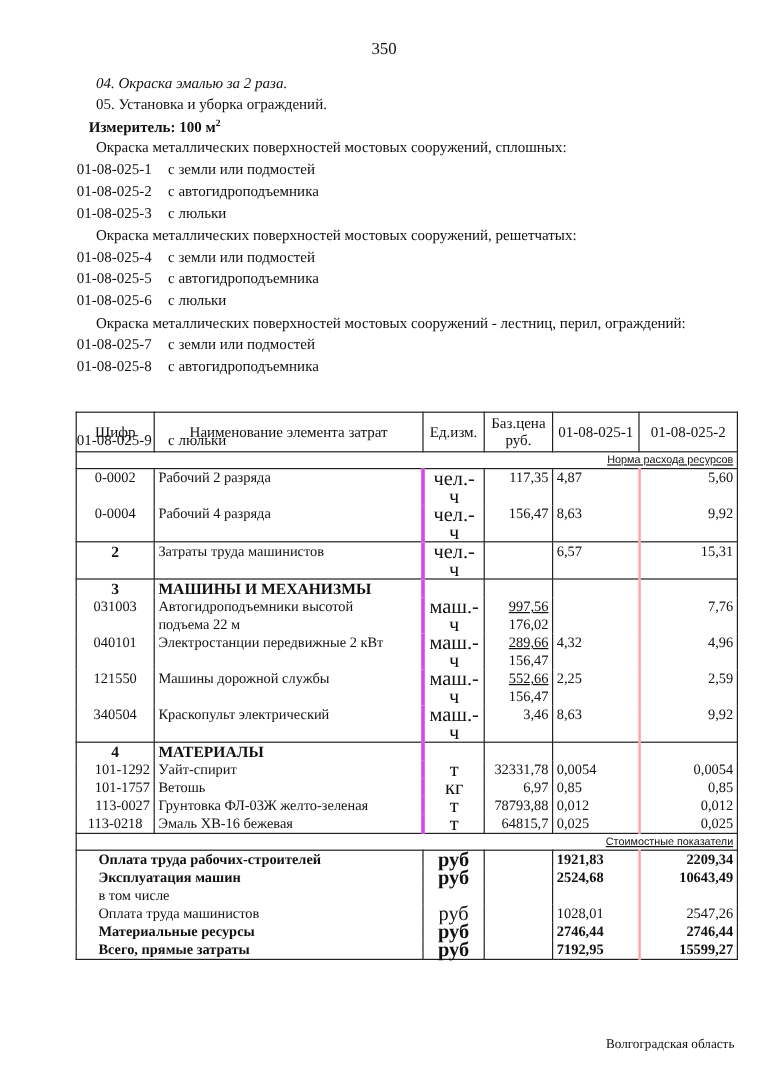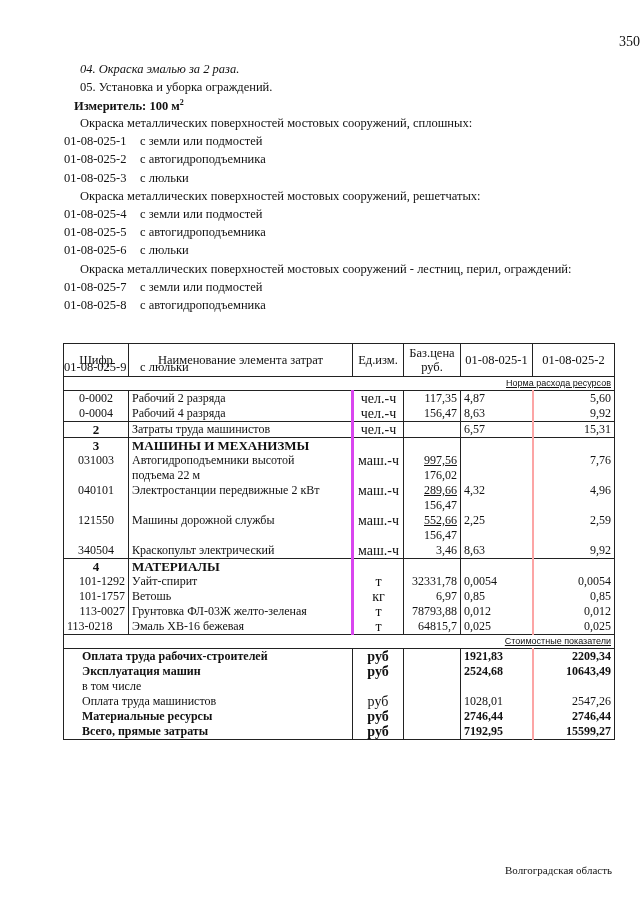--- a/index.html
+++ b/index.html
@@ -1,29 +1,29 @@
 <!DOCTYPE html>
 <html><head>
 <meta charset="utf-8">
 <style>
   html, body { margin: 0; padding: 0; background: #ffffff; }
   body { width: 640px; height: 905px; position: relative; font-family: "Liberation Serif", serif; color: #111; font-size: 12.5px; overflow: hidden; }
-  .page-num { position: absolute; top: 34px; left: 0; width: 640px; text-align: right; font-size: 14px; }
+  .page-num { position: absolute; top: 34px; left: 0; width: 640px; text-align: center; font-size: 14px; }
   .line { position: absolute; white-space: nowrap; }
   .italic { font-style: italic; }
   .bold { font-weight: bold; }
   .code { display: inline-block; width: 76px; }
   sup { font-size: 8px; }
   table.main { position: absolute; left: 63px; top: 343px; width: 551px; border-collapse: collapse; table-layout: fixed; font-size: 12px; }
   table.main td { padding: 0 3px; line-height: 15px; vertical-align: top; }
   .hdr td { border: 1px solid #222; text-align: center; vertical-align: middle !important; height: 32px; line-height: 14px !important; font-size: 12.5px; }
   .norm td { border: 1px solid #222; text-align: right; font-family: "Liberation Sans", sans-serif; font-size: 9px; height: 13px; line-height: 13px !important; text-decoration: underline; }
   .c-code { text-align: center; border-left: 1px solid #222; border-right: 1px solid #222; }
   .c-name { text-align: left; border-right: 3px solid #d946ef; }
-  .c-unit { text-align: center; border-right: 1px solid #222; font-size: 14px; }
+  .c-unit { text-align: center; border-right: 1px solid #222; font-size: 17px; }
   .c-price { text-align: right; border-right: 1px solid #222; }
   .c-v1 { text-align: left; border-right: 2px solid #fca5a5; }
   .c-v2 { text-align: right; border-right: 1px solid #222; }
   tr.topline td { border-top: 1px solid #222; }
   tr.botline td { border-bottom: 1px solid #222; }
   .u { text-decoration: underline; }
   .sec-title { font-weight: bold; font-size: 13px; }
   .sec-num { font-weight: bold; font-size: 13px; }
   .cost-name { text-align: left; border-left: 1px solid #222; border-right: 1px solid #222; padding-left: 18px !important; margin-top: 24px; }
   .footer { position: absolute; top: 864px; right: 28px; font-size: 11px; }
@@ -183,21 +183,21 @@
       </tr>
       <tr>
         <td class="c-code" style="text-align: right;">113-0027</td>
         <td class="c-name">Грунтовка ФЛ-03Ж желто-зеленая</td>
         <td class="c-unit">т</td>
         <td class="c-price">78793,88</td>
         <td class="c-v1">0,012</td>
         <td class="c-v2">0,012</td>
       </tr>
       <tr class="botline">
-        <td class="c-code" style="text-align: left;">113-0218</td>
+        <td class="c-code" style="text-align: center;">113-0218</td>
         <td class="c-name">Эмаль ХВ-16 бежевая</td>
         <td class="c-unit">т</td>
         <td class="c-price">64815,7</td>
         <td class="c-v1">0,025</td>
         <td class="c-v2">0,025</td>
       </tr>
       <tr class="norm">
         <td class="" colspan="6">Стоимостные показатели</td>
       </tr>
       <tr>

